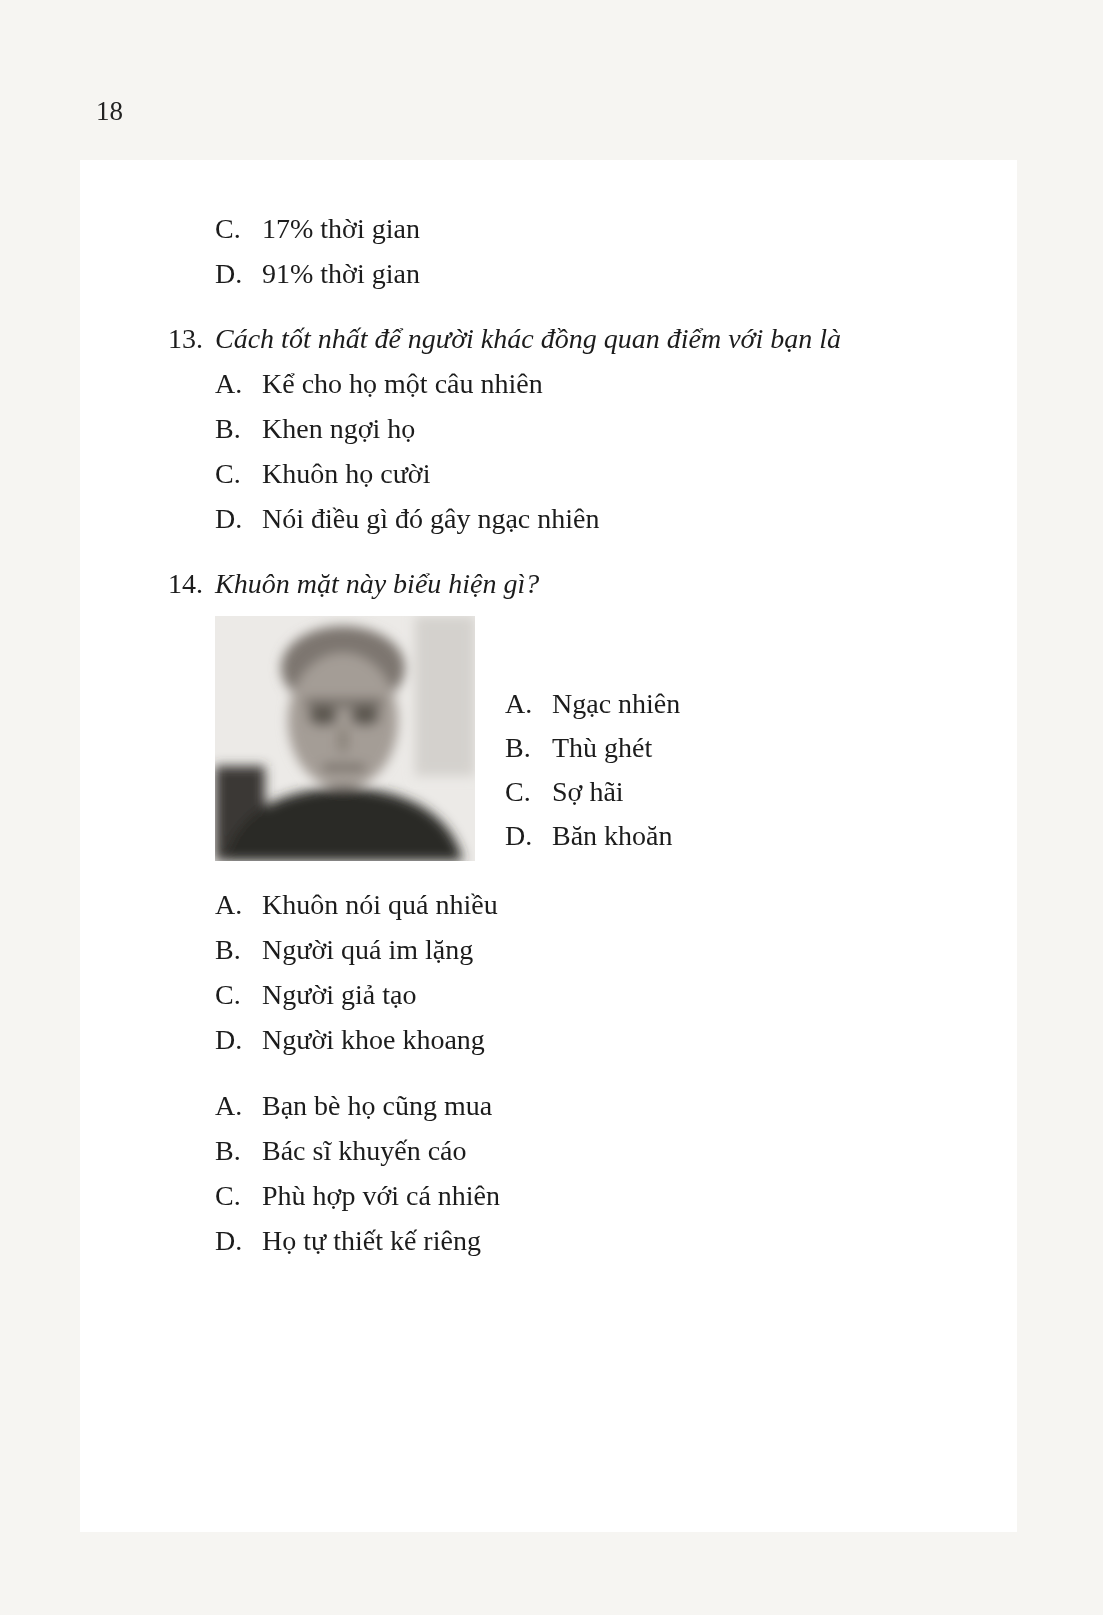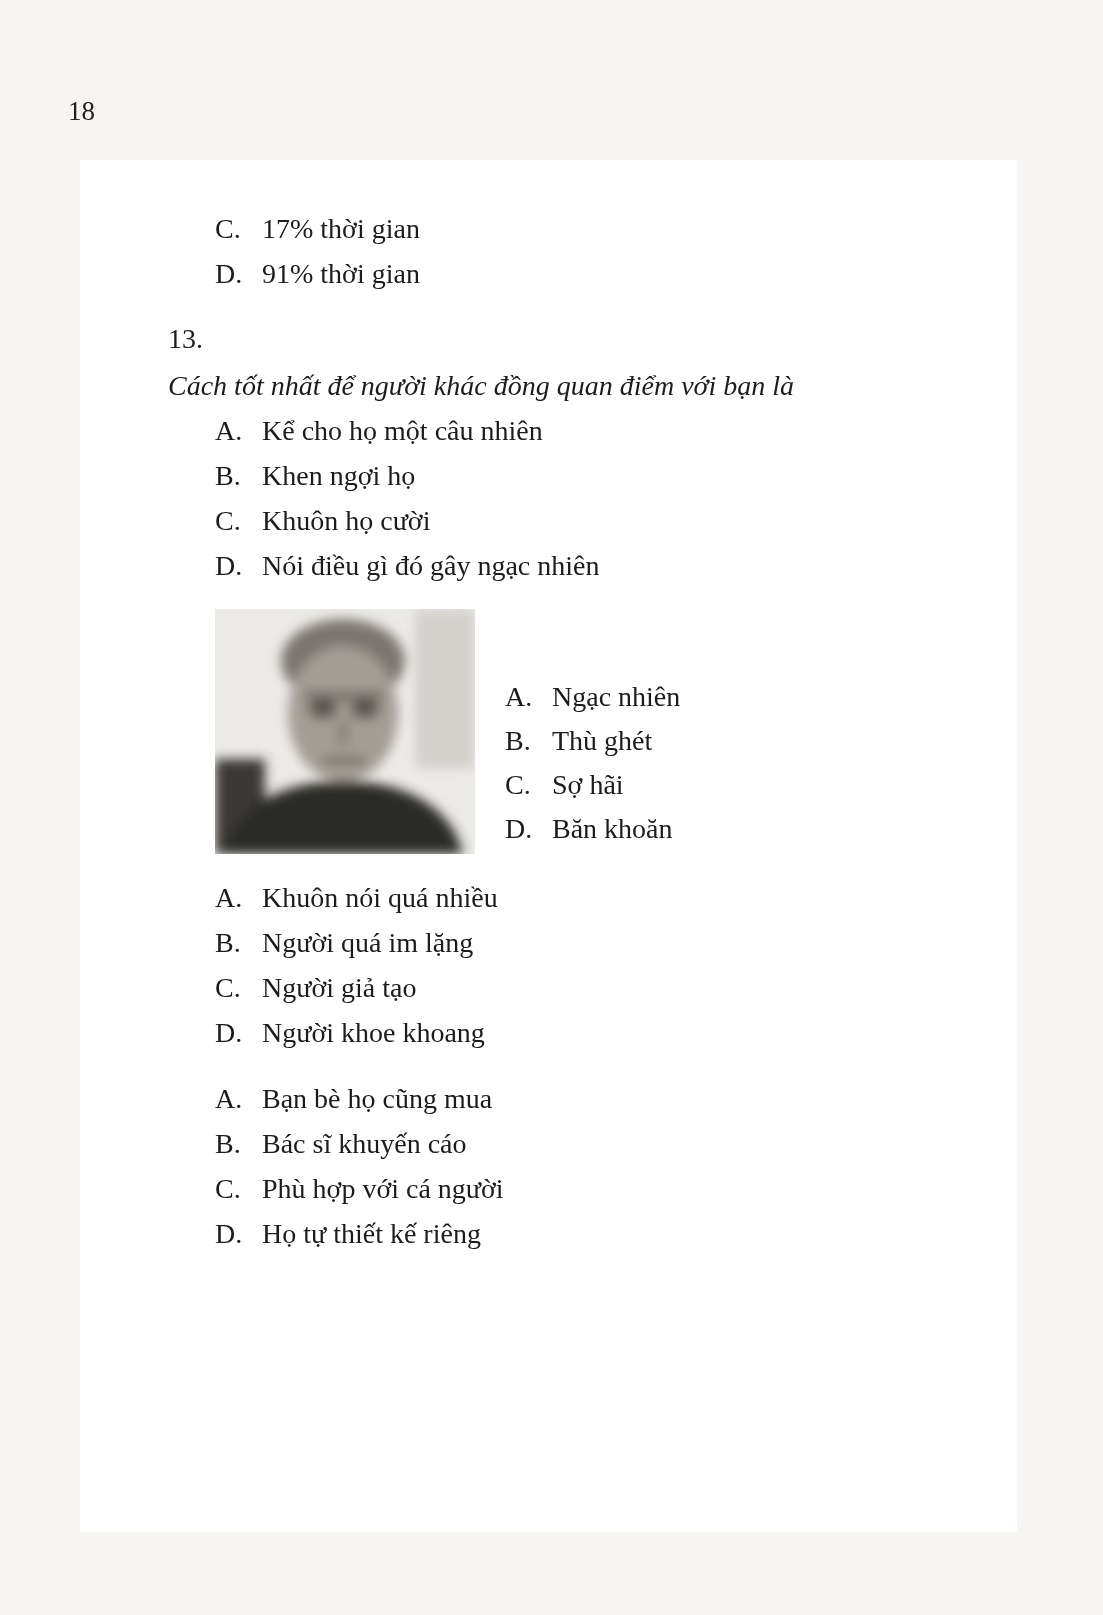--- a/index.html
+++ b/index.html
@@ -7,21 +7,21 @@
     width: 1103px;
     height: 1615px;
     background: #f6f5f2;
     font-family: "Liberation Serif", serif;
     color: #1c1c1c;
     position: relative;
     overflow: hidden;
   }
   .page-number {
     position: absolute;
-    left: 68px;
+    left: 96px;
     top: 96px;
     font-size: 27px;
     color: #222;
   }
   .page {
     position: absolute;
     left: 80px;
     top: 160px;
     width: 937px;
     height: 1372px;
@@ -38,21 +38,20 @@
   }
   .opt-letter {
     flex: 0 0 47px;
   }
   .opt-text { flex: 1; }
   .partial-options .option { margin-left: 47px; }
   .question { margin-top: 21px; }
   .q-head {
     display: flex;
     line-height: 44px;
-    flex-direction: column;
   }
   .q-num { flex: 0 0 47px; }
   .q-text {
     flex: 1;
     text-align: justify;
     font-style: italic;
   }
   .q-options { margin-left: 47px; }
   
   .q14-row {
@@ -110,20 +109,24 @@
           <span class="opt-text">Khuôn họ cười</span>
         </div>
         <div class="option">
           <span class="opt-letter">D.</span>
           <span class="opt-text">Nói điều gì đó gây ngạc nhiên</span>
         </div>
       </div>
     </div>
 
     <div class="question">
+      <div class="q-head">
+        <span class="q-num">14.</span>
+        <span class="q-text">Khuôn mặt này biểu hiện gì?</span>
+      </div>
       <div class="q14-row">
         <div class="face-photo">
           <svg width="260" height="245" viewBox="0 0 260 245" xmlns="http://www.w3.org/2000/svg">
             <defs>
               <filter id="blur" x="-20%" y="-20%" width="140%" height="140%">
                 <feGaussianBlur stdDeviation="6"></feGaussianBlur>
               </filter>
             </defs>
             <rect x="0" y="0" width="260" height="245" fill="#eceae7"></rect>
             <g filter="url(#blur)">
@@ -194,21 +197,21 @@
         <div class="option">
           <span class="opt-letter">A.</span>
           <span class="opt-text">Bạn bè họ cũng mua</span>
         </div>
         <div class="option">
           <span class="opt-letter">B.</span>
           <span class="opt-text">Bác sĩ khuyến cáo</span>
         </div>
         <div class="option">
           <span class="opt-letter">C.</span>
-          <span class="opt-text">Phù hợp với cá người</span>
+          <span class="opt-text">Phù hợp với cá nhiên</span>
         </div>
         <div class="option">
           <span class="opt-letter">D.</span>
           <span class="opt-text">Họ tự thiết kế riêng</span>
         </div>
       </div>
     </div>
 
   </div>
 </div>

